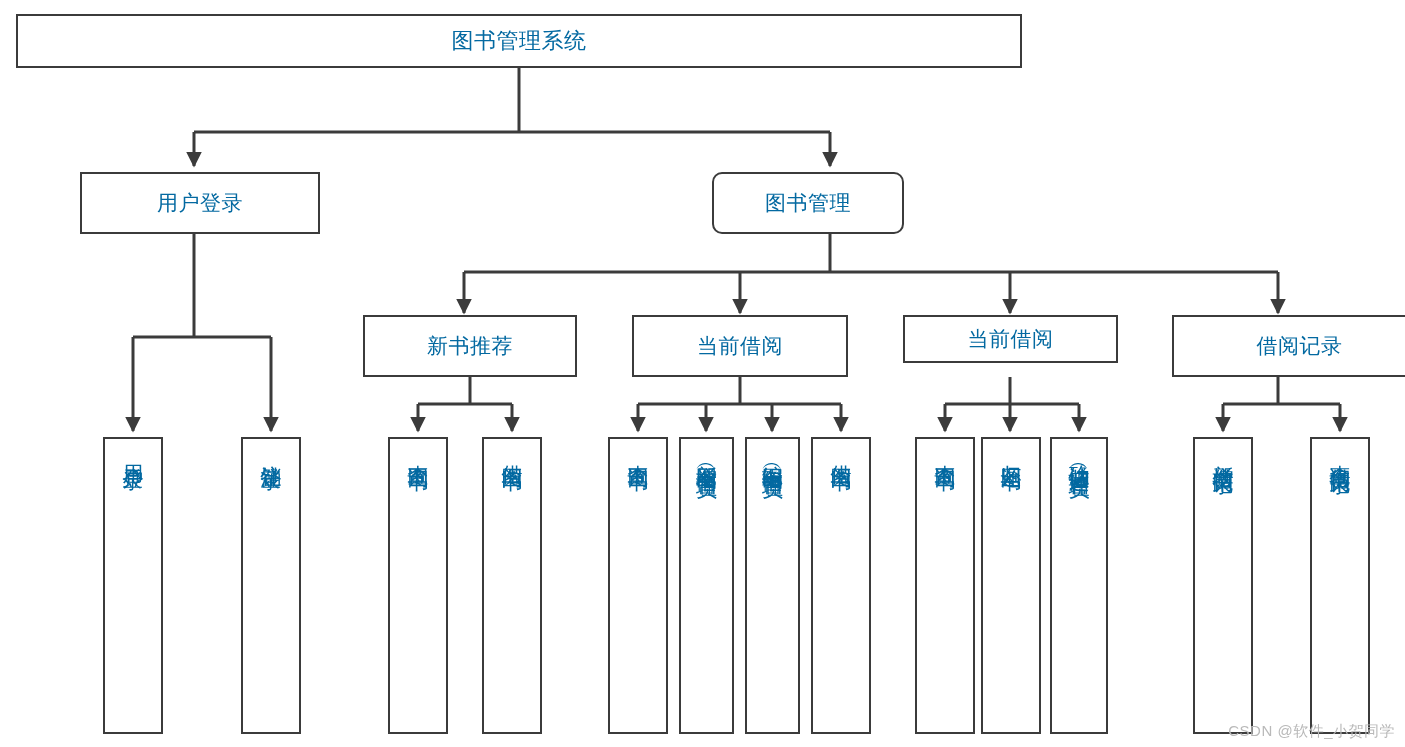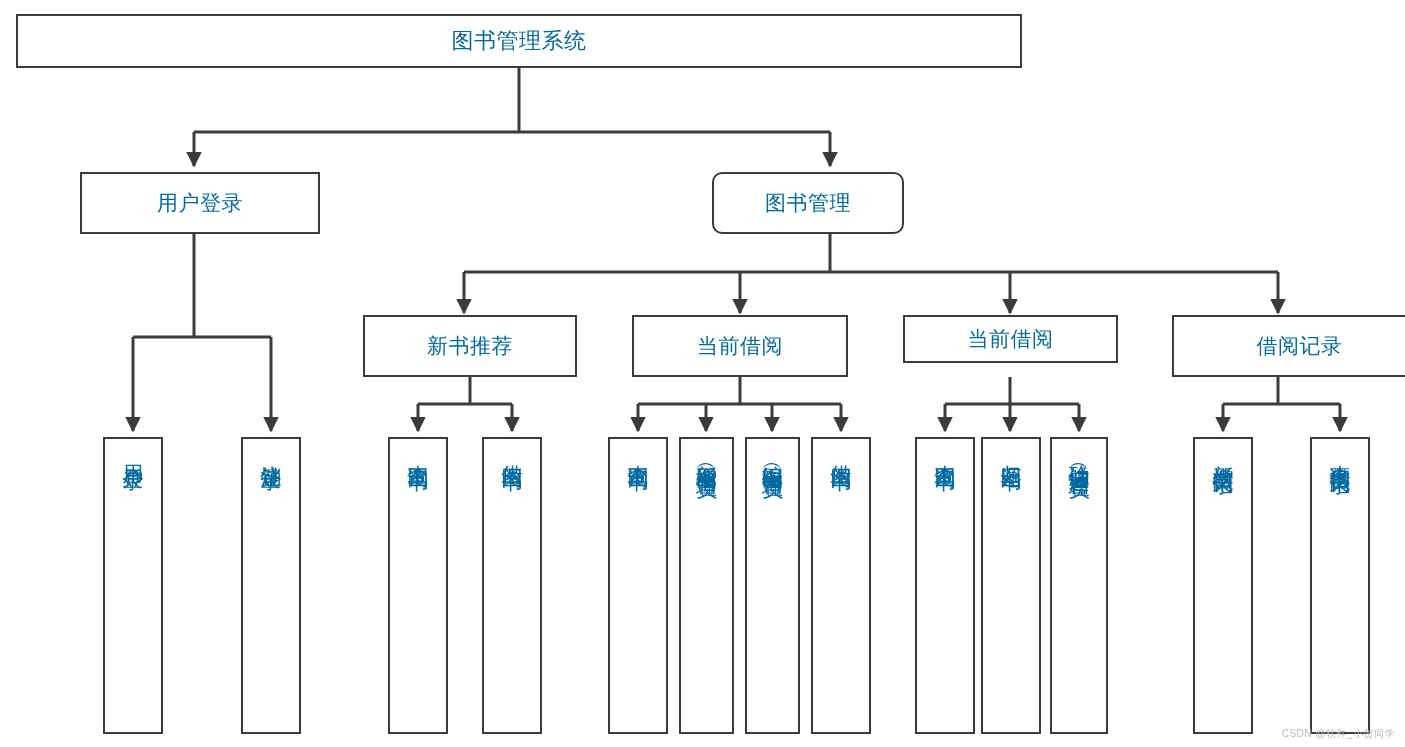--- a/index.html
+++ b/index.html
@@ -65,21 +65,21 @@
     letter-spacing: 2px;
     max-height: 282px;
   }
   .node.vert.tall .label {
     max-height: 286px;
   }
   #watermark {
     position: absolute;
     right: 10px;
     bottom: 6px;
-    font-size: 10px;
+    font-size: 15px;
     color: #b9b9b9;
     letter-spacing: 0.5px;
     user-select: none;
   }
 </style>
 </head>
 <body>
 
 <div id="canvas">
 

